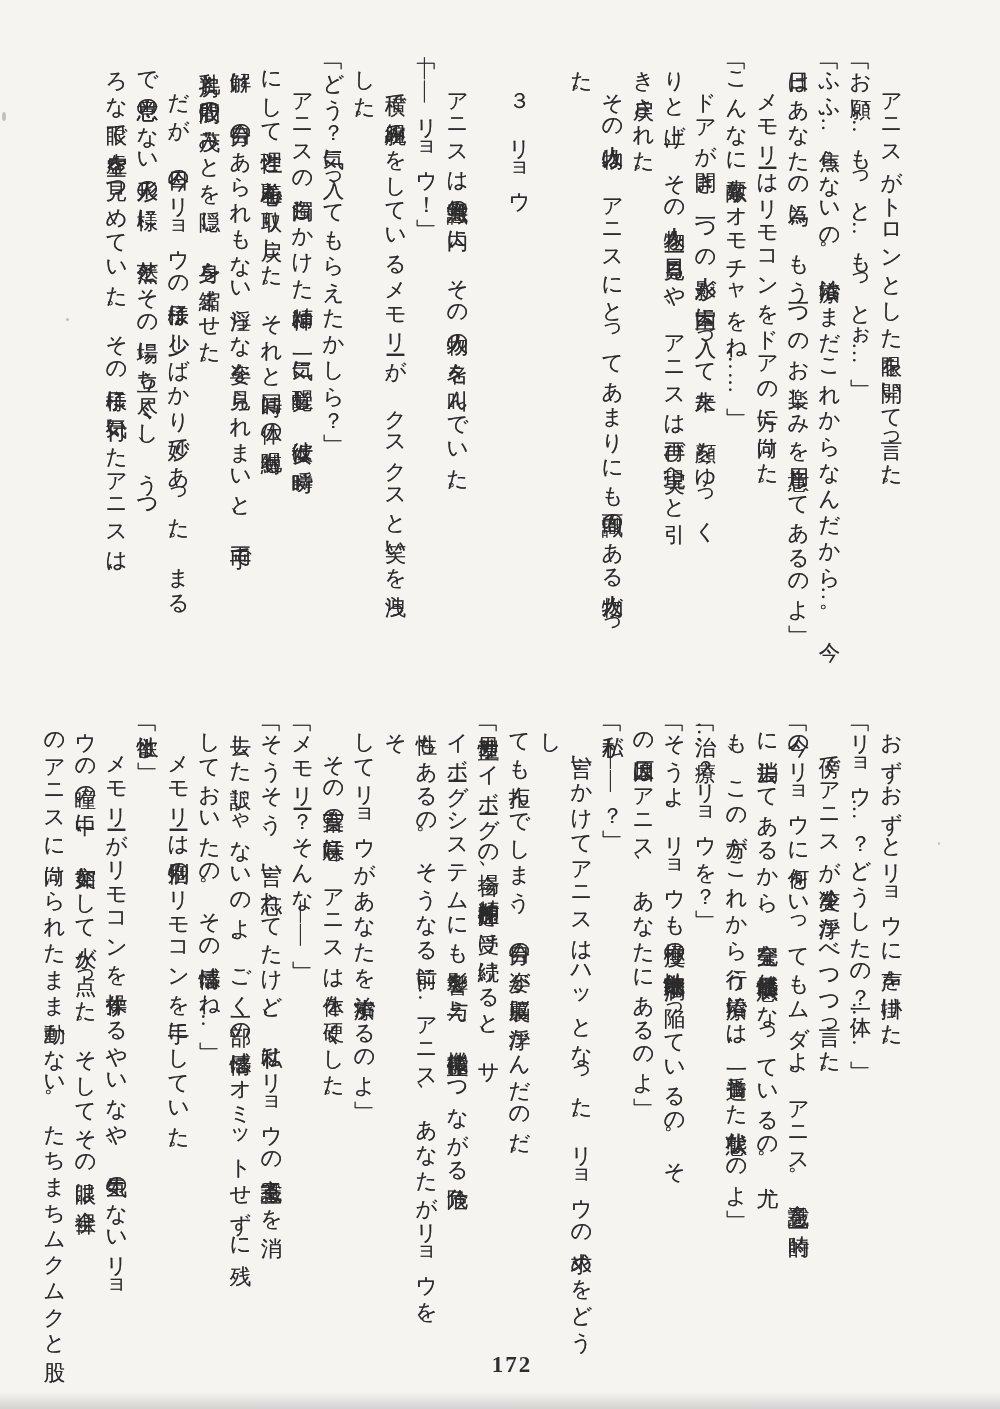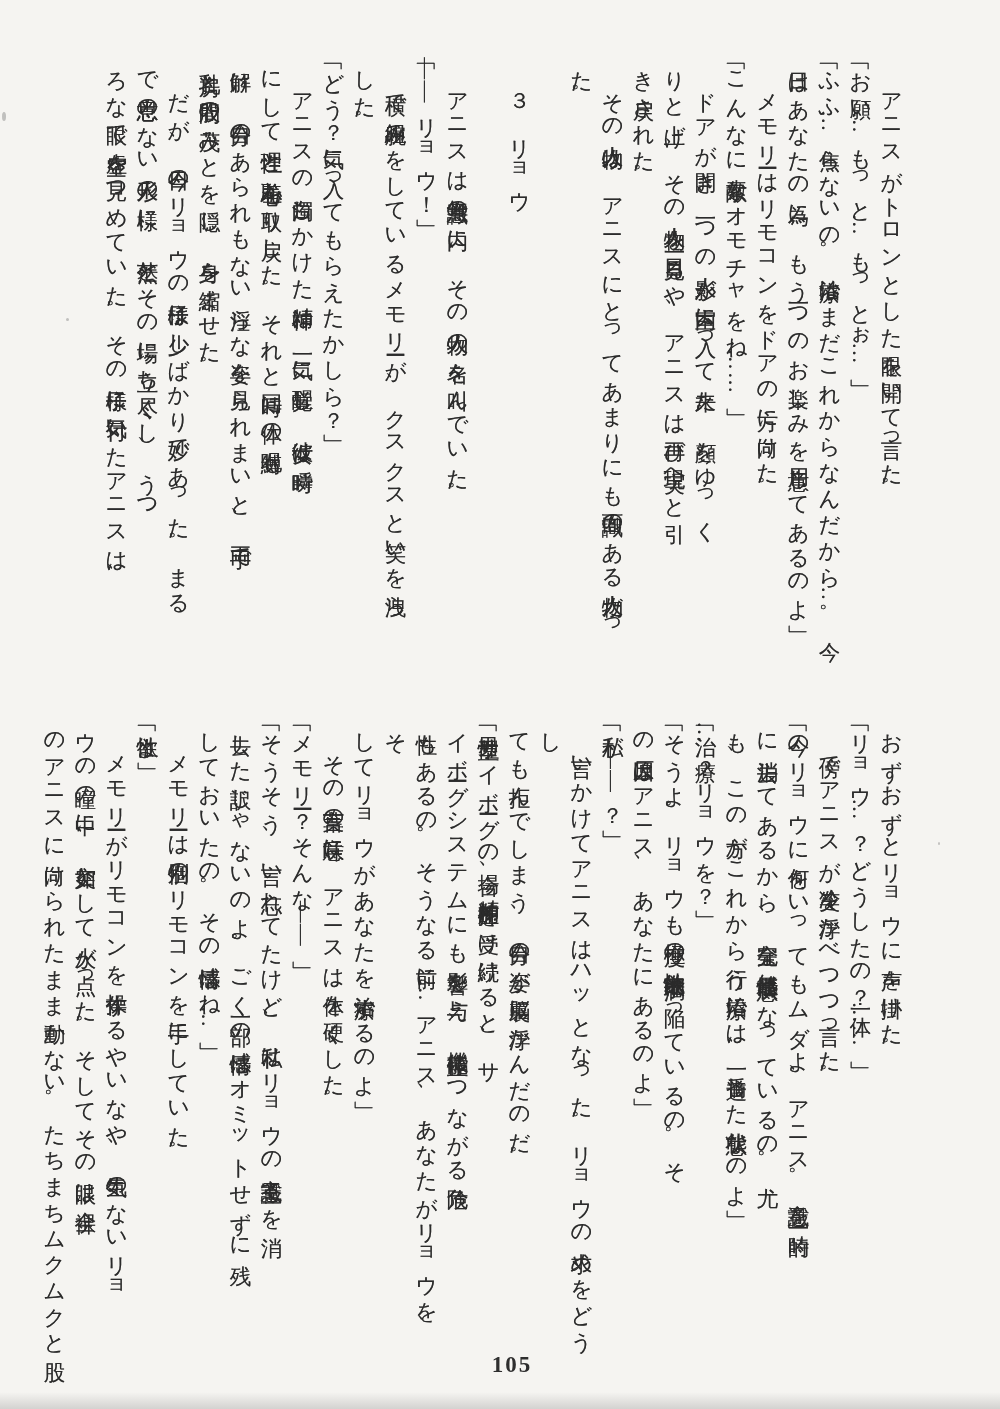--- a/index.html
+++ b/index.html
@@ -101,18 +101,18 @@
     <div class="line">「そうそう、言い忘れてたけど、私はリョウの意識全てを消</div>
     <div class="line">去した訳じゃないのよ。ごく一部の感情はオミットせずに残</div>
     <div class="line">しておいたの。その感情はね…」</div>
     <div class="line ind">メモリーは別個のリモコンを手にしていた。</div>
     <div class="line">「性欲よ」</div>
     <div class="line ind">メモリーがリモコンを操作するやいなや、生気のないリョ</div>
     <div class="line">ウの瞳の中に、突如として火が点った。そしてその眼は全裸</div>
     <div class="line">のアニスに向けられたまま動かない。たちまちムクムクと股</div>
   </div>
 
-  <div class="page-number">105</div>
+  <div class="page-number">172</div>
 
   <div class="speck speck-a"></div>
   <div class="speck speck-b"></div>
   <div class="speck speck-c"></div>
 </div>
 
 </body></html>

